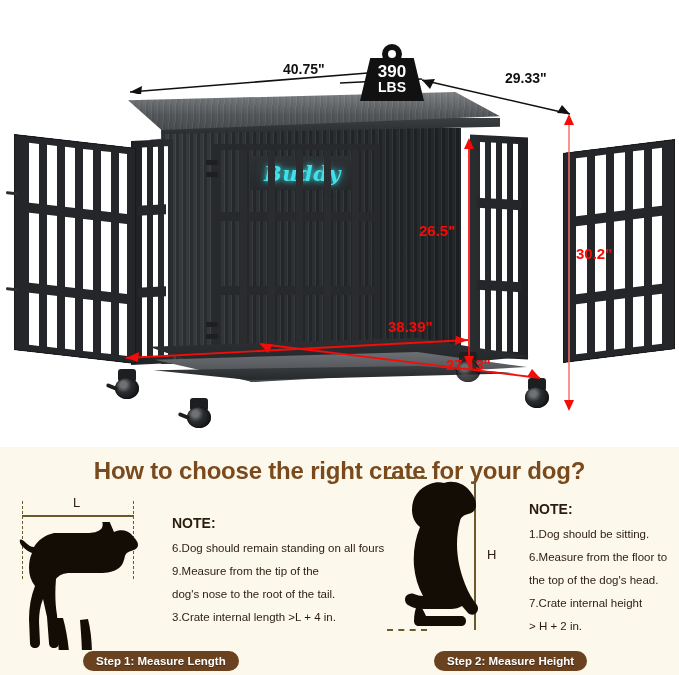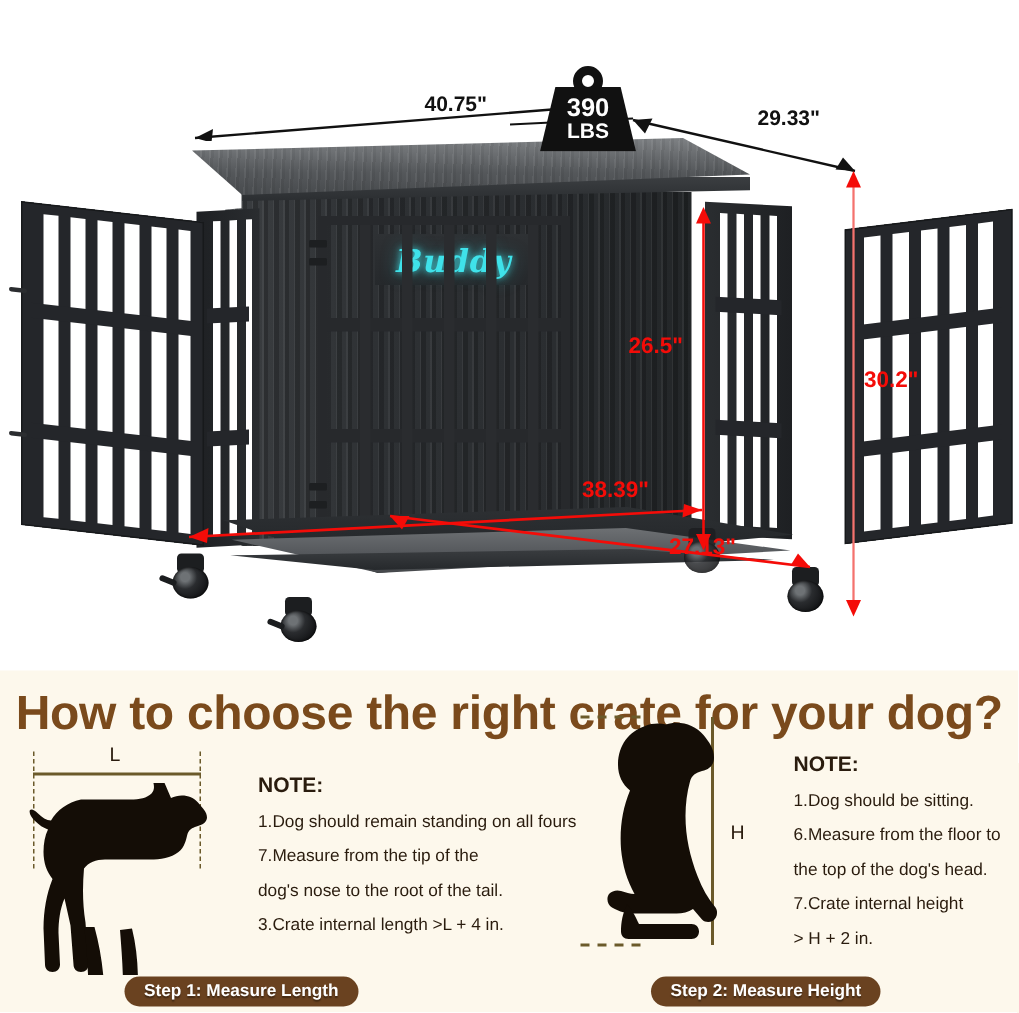--- a/index.html
+++ b/index.html
@@ -181,21 +181,21 @@
   .weight-text .n{font-size:17px;display:block;}
   .weight-text .u{font-size:14px;display:block;}
 
   
   .bottom-section{
     position:absolute;left:0;top:447px;width:679px;height:228px;
     background:#fdf8ec;
   }
   .bottom-title{
     position:absolute;left:0;top:10px;width:679px;text-align:center;
-    color:#7a4a1c;font-size:32px;font-weight:bold;letter-spacing:-.2px;
+    color:#7a4a1c;font-size:24px;font-weight:bold;letter-spacing:-.2px;
   }
 
   .note-head{color:#2a1c0e;font-size:14px;font-weight:bold;}
   .note-line{color:#2a1c0e;font-size:11.5px;line-height:19px;white-space:nowrap;}
 
   .step-badge{
     position:absolute;height:20px;background:#6a4220;border-radius:10px;
     display:flex;align-items:center;justify-content:center;padding:0 13px;
   }
   .step-badge span{color:#fff;font-size:11.5px;font-weight:bold;text-shadow:0 1px 1px rgba(0,0,0,.4);}
@@ -386,22 +386,22 @@
       <div class="guide-dash-v" style="left:133px;top:54px;height:78px;"></div>
       <div class="guide-solid-h" style="left:22px;top:68px;width:112px;"></div>
       <div class="guide-letter" style="left:73px;top:48px;">L</div>
 
       <svg style="position:absolute;left:18px;top:75px;" width="122" height="128" viewBox="0 0 122 128">
         <path fill="#140d06" d="M96 10c6-3 14-2 18 3 3 4 6 6 6 10 0 3-3 5-7 6-3 1-5 2-6 5-1 4-2 9-6 12-5 4-12 5-19 5H52c-6 0-11 2-14 6-1 12-1 24 1 36l2 28c0 3-2 5-5 5s-5-2-5-5l-2-26-4-18c-3 7-4 15-4 23l1 21c0 3-2 5-5 5s-5-2-5-5l-1-24c0-12 2-23 6-33-4-5-6-11-6-18 0-6 1-11 3-15-3-1-6-3-9-6-2-2-4-5-3-7 1-1 3 0 5 2 3 3 6 5 9 5 4-7 11-12 20-14h33c6 0 11-1 14-4 2-2 2-5 1-8-1-4 0-8 3-10zM110 22c0 2-2 4-4 4s-4-2-4-4 2-4 4-4 4 2 4 4z"></path>
         <path fill="#140d06" d="M38 96c2 12 2 24 3 36l1 23c0 3 2 5 5 5s5-2 5-5l-1-25c-1-12-3-23-6-34zM62 98c1 13 2 25 2 38l1 20c0 3 2 5 5 5s5-2 5-5l-1-22c0-13-1-25-4-37z"></path>
       </svg>
 
       <div class="note-head" style="position:absolute;left:172px;top:68px;">NOTE:</div>
-      <div class="note-line" style="position:absolute;left:172px;top:92px;">1.Dog should remain standing on all fours</div>
-      <div class="note-line" style="position:absolute;left:172px;top:115px;">7.Measure from the tip of the</div>
+      <div class="note-line" style="position:absolute;left:172px;top:92px;">6.Dog should remain standing on all fours</div>
+      <div class="note-line" style="position:absolute;left:172px;top:115px;">9.Measure from the tip of the</div>
       <div class="note-line" style="position:absolute;left:172px;top:138px;">dog's nose to the root of the tail.</div>
       <div class="note-line" style="position:absolute;left:172px;top:161px;">3.Crate internal length &gt;L + 4 in.</div>
 
       <div class="step-badge" style="left:83px;top:204px;">
         <span>Step 1: Measure Length</span>
       </div>
     </div>
 
     <div>
       <div class="guide-dash-h" style="left:387px;top:30px;width:40px;"></div>

